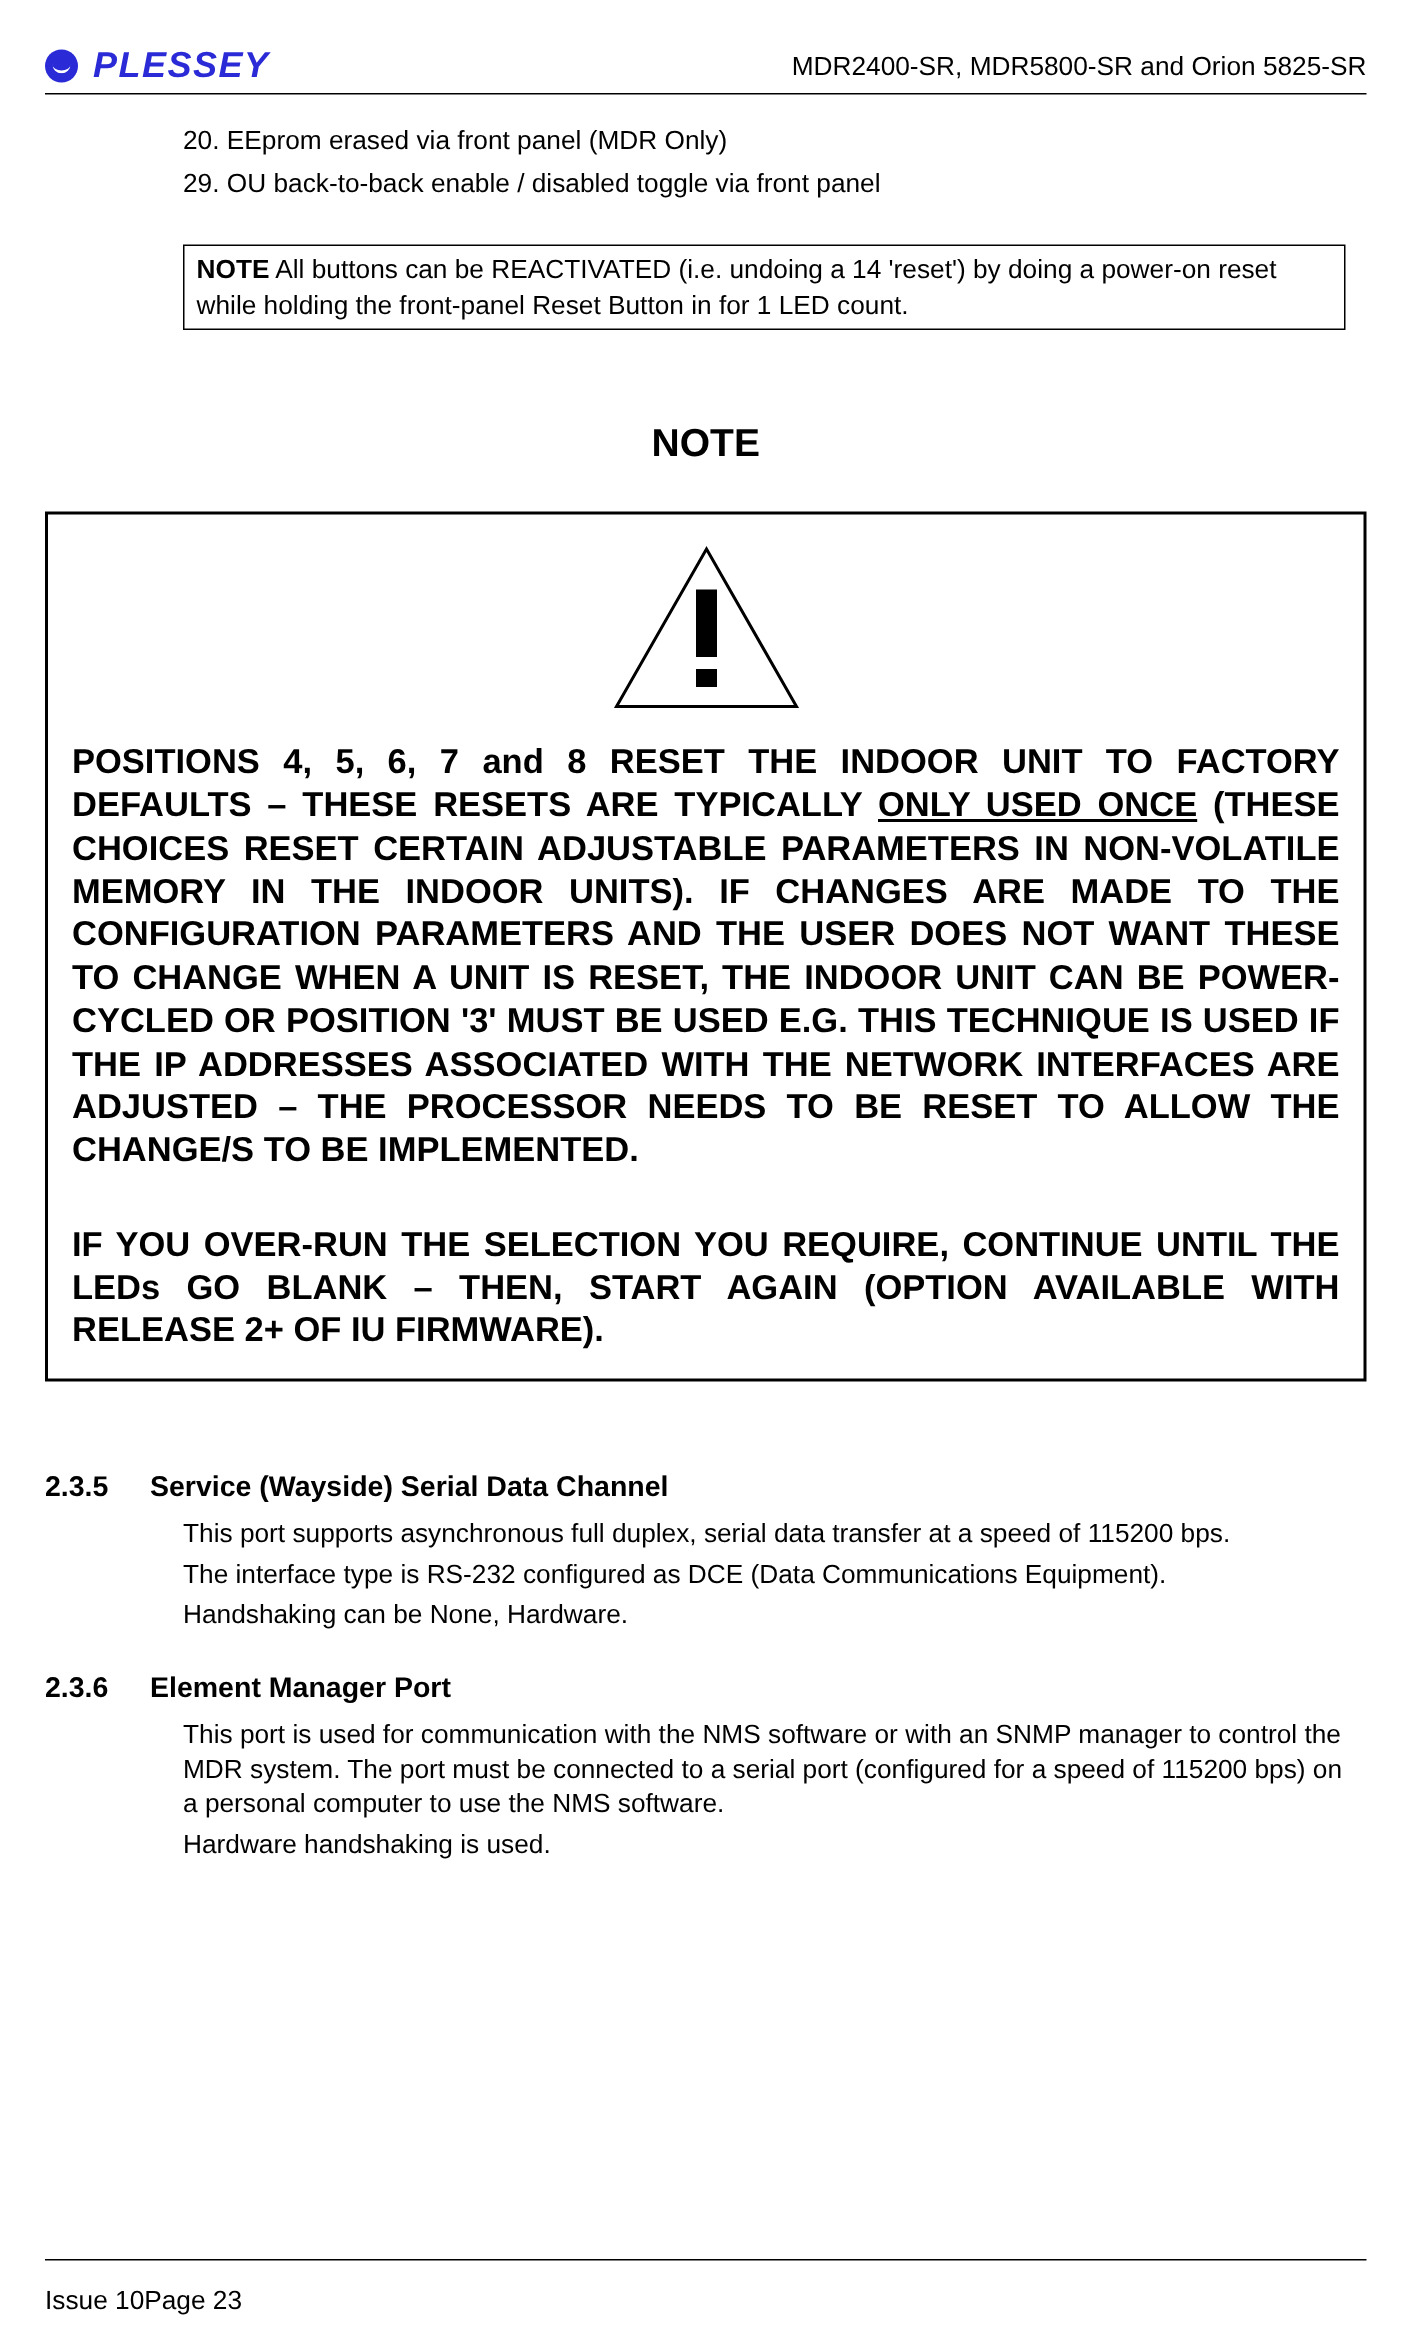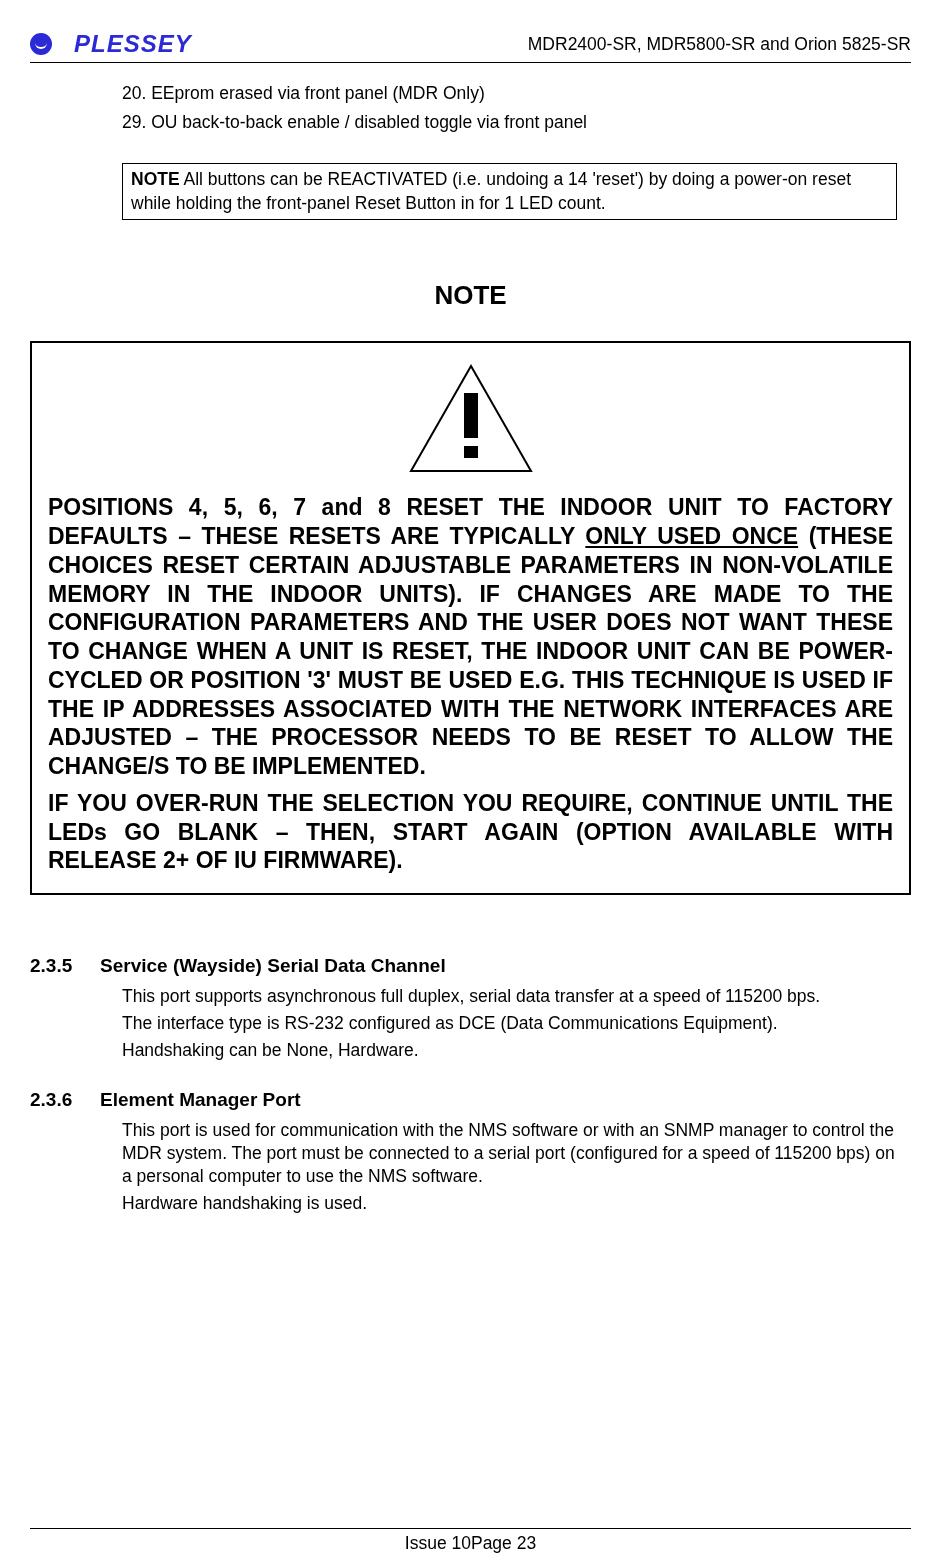--- a/index.html
+++ b/index.html
@@ -21,21 +21,21 @@
     display: flex;
     justify-content: space-between;
     align-items: center;
     border-bottom: 1.5px solid #000;
     padding-bottom: 4px;
     margin-bottom: 20px;
   }
   .logo {
     display: flex;
     align-items: center;
-    gap: 22px;
+    gap: 10px;
   }
   .logo-dot {
     width: 22px;
     height: 22px;
     background: #2a2ad6;
     border-radius: 50%;
     display: inline-block;
     position: relative;
   }
   .logo-dot::after {
@@ -94,44 +94,44 @@
   .caution-text {
     text-align: justify;
     line-height: 1.25;
     font-weight: bold;
     font-size: 23px;
   }
   .caution-text .u {
     text-decoration: underline;
   }
   .caution-para2 {
-    margin-top: 8px;
+    margin-top: 34px;
   }
   h3.section-heading {
     font-size: 19px;
     font-weight: bold;
     margin: 10px 0 8px 0;
   }
   .section-num {
     display: inline-block;
     width: 70px;
   }
   p.section-body {
     margin: 0 10px 4px 92px;
     line-height: 1.3;
   }
   .footer {
     position: absolute;
-    bottom: 12px;
+    bottom: 22px;
     left: 30px;
     right: 30px;
     border-top: 1.5px solid #000;
     display: flex;
-    justify-content: center;
-    padding-top: 4px;
+    justify-content: flex-start;
+    padding-top: 16px;
     font-size: 17.5px;
   }
 </style>
 </head>
 <body>
 
 <div class="page">
 
   <div class="header">
     <div class="logo">

